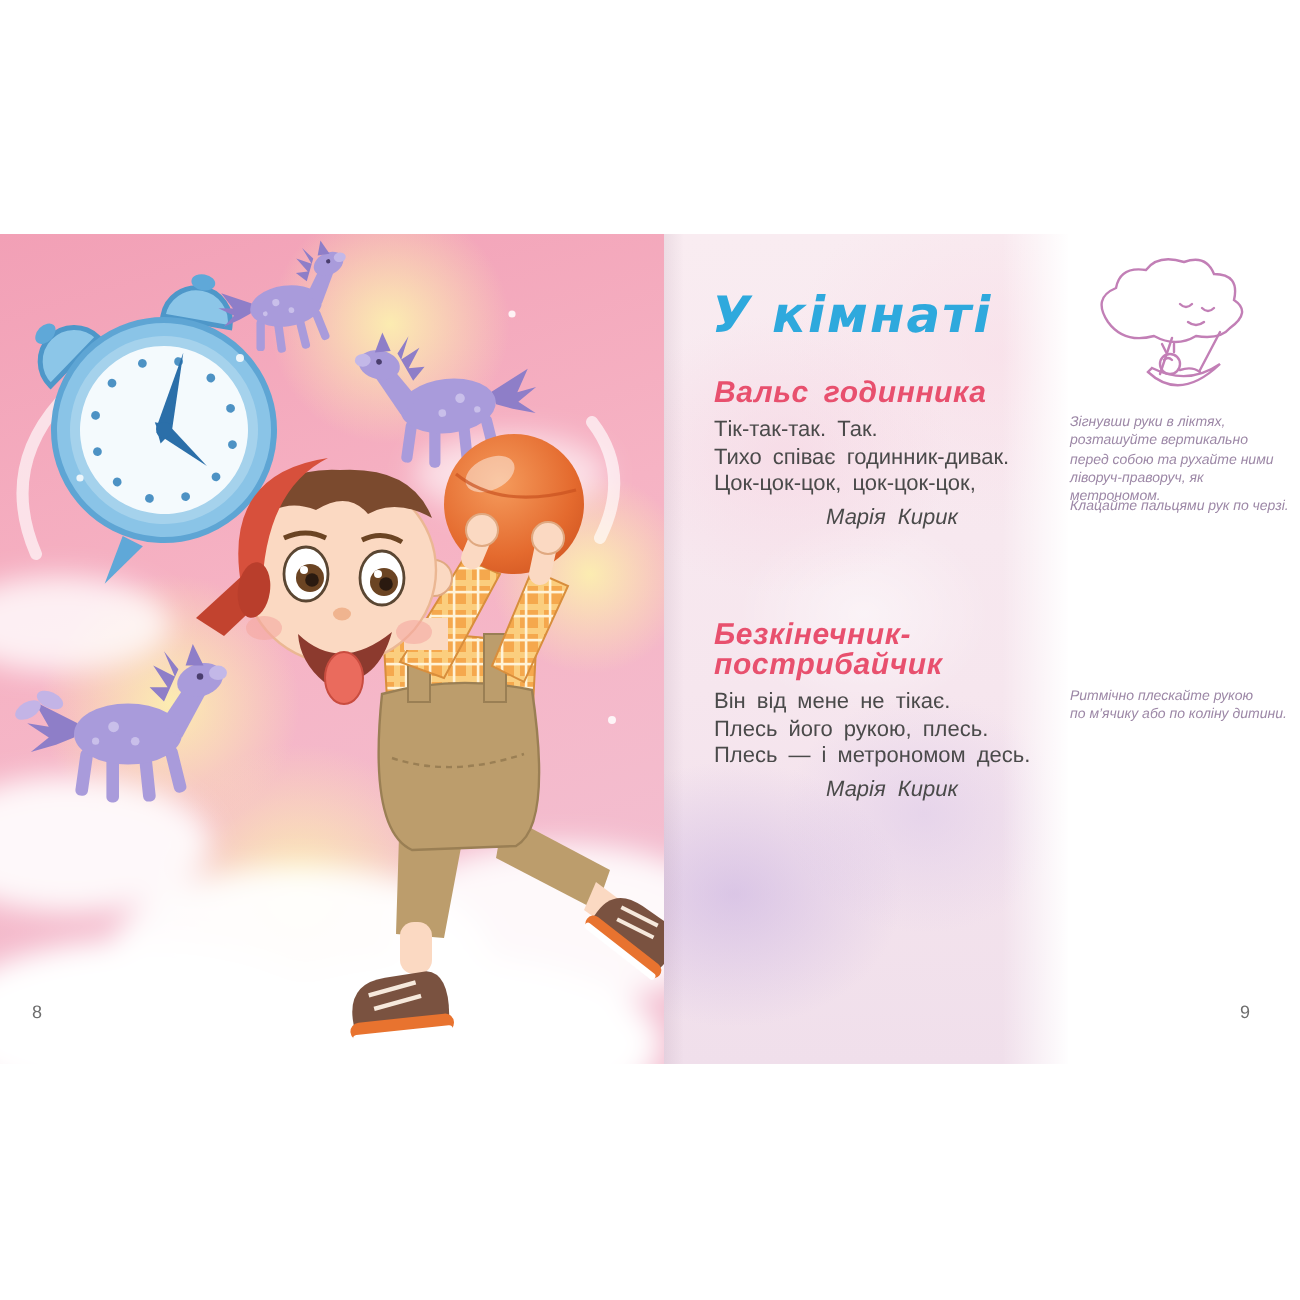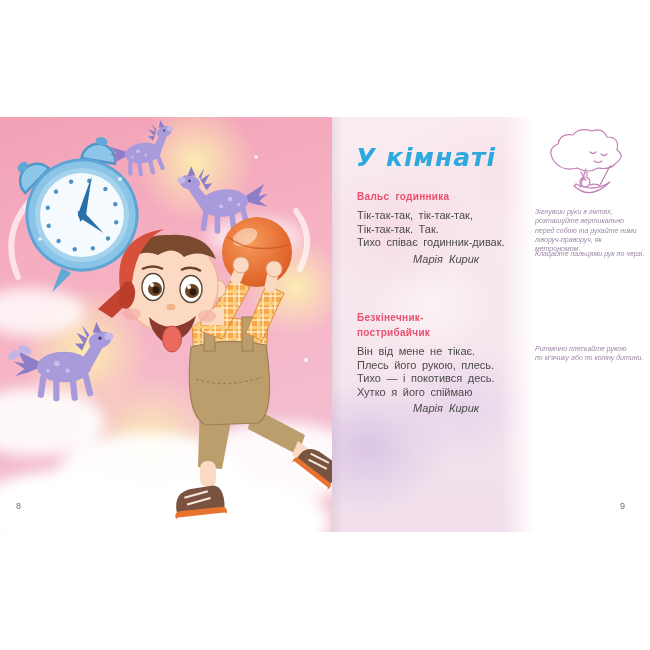--- a/index.html
+++ b/index.html
@@ -18,22 +18,22 @@
       radial-gradient(ellipse 120px 100px at 60px 110px, rgba(246,210,224,.55), transparent 70%),
       radial-gradient(ellipse 150px 120px at 170px 60px, rgba(249,221,231,.6), transparent 72%),
       radial-gradient(ellipse 90px 70px at 100px 190px, rgba(255,255,255,.5), transparent 70%),
       linear-gradient(180deg,#F9ECF1 0%,#F6E6EE 55%,#F0DFEB 100%);}
   .wash::after{content:"";position:absolute;right:-1px;top:0;width:34px;height:100%;
       background:linear-gradient(90deg,rgba(255,255,255,0),#ffffff);}
   .gutter{position:absolute;left:0;top:0;width:10px;height:100%;
       background:linear-gradient(90deg,rgba(120,80,110,.10),rgba(120,80,110,0));}
   .section-title{position:absolute;left:24px;top:26px;font-family:"DejaVu Sans",sans-serif;
       font-weight:bold;font-style:italic;font-size:25px;color:#2EA9DD;letter-spacing:1px;}
-  .poem-title{position:absolute;left:25px;font-weight:bold;font-size:10px;color:#E8506E;
-      letter-spacing:.3px;word-spacing:3px;line-height:14.5px;}
+  .poem-title{position:absolute;left:25px;font-weight:bold;font-size:15px;color:#E8506E;
+      letter-spacing:.3px;word-spacing:3px;line-height:14.5px;font-style:italic;}
   .poem{position:absolute;left:25px;width:178px;}
   .pline{font-size:11px;line-height:13.5px;color:#4A4A4A;word-spacing:2.5px;white-space:nowrap;}
   .author{margin-top:3px;font-size:11px;font-style:italic;color:#4A4A4A;text-align:center;
       word-spacing:3px;}
   .note{position:absolute;left:203px;width:114px;font-size:7px;line-height:9.3px;
       font-style:italic;color:#9C87A6;}
   .sketch{position:absolute;left:208px;top:8px;}
   .pagenum{position:absolute;font-size:9px;color:#6E6E6E;}
   .pn-left{left:16px;top:384px;}
   .pn-right{left:288px;top:384px;}
@@ -235,35 +235,34 @@
     </div>
 
     <div class="page-right">
       <div class="wash"></div>
       <div class="gutter"></div>
 
       <div class="section-title">У кімнаті</div>
 
       <div class="poem-title" style="top:73px">Вальс годинника</div>
       <div class="poem" style="top:92px">
-        <div class="pline">Тік-так-так, тік-так-так,</div>
         <div class="pline">Тік-так-так. Так.</div>
         <div class="pline">Тихо співає годинник-дивак.</div>
+        <div class="pline">Цок-цок-цок, цок-цок-цок,</div>
         <div class="author">Марія Кирик</div>
       </div>
 
       <div class="poem-title" style="top:194px">
         <div>Безкінечник-</div>
         <div>пострибайчик</div>
       </div>
       <div class="poem" style="top:228px">
         <div class="pline">Він від мене не тікає.</div>
         <div class="pline">Плесь його рукою, плесь.</div>
-        <div class="pline">Тихо — і покотився десь.</div>
-        <div class="pline">Хутко я його спіймаю</div>
+        <div class="pline">Плесь — і метрономом десь.</div>
         <div class="author">Марія Кирик</div>
       </div>
 
       <svg class="sketch" width="92" height="82" viewBox="0 0 92 82">
         <g stroke="#C27FB6" stroke-width="1.2" fill="none" stroke-linecap="round">
           <path d="M14 36 Q6 24 18 19 Q20 8 33 10 Q39 2 52 6 Q63 2 67 12 Q80 12 77 25 Q86 31 75 39 Q70 45 58 43 Q48 49 37 43 Q22 47 14 36 Z"></path>
           <path d="M50 27 Q53 30 56 27"></path>
           <path d="M61 29 Q64 32 67 29"></path>
           <path d="M54 36 Q58 39 62 36"></path>
           <path d="M46 44 L40 62 M70 41 L60 60"></path>

